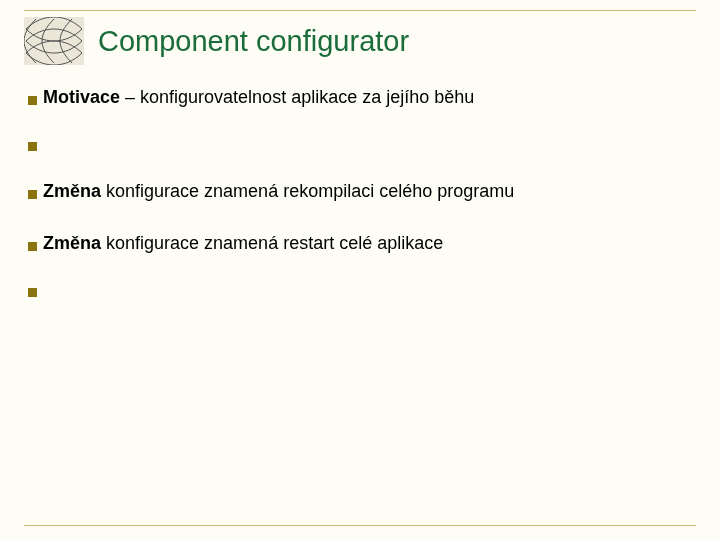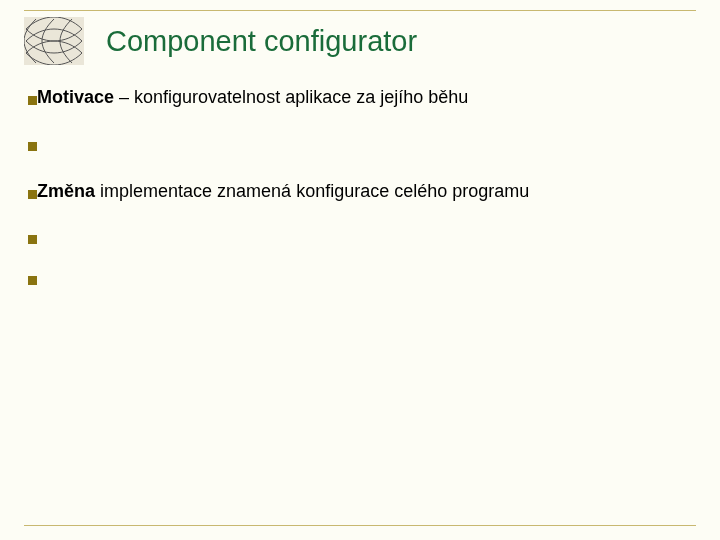--- a/index.html
+++ b/index.html
@@ -19,40 +19,40 @@
     position: relative;
     padding: 8px 24px 20px 24px;
   }
   .top-rule {
     border-top: 1px solid #c8b870;
     margin: 2px 0 0 0;
   }
   .header-row {
     display: flex;
     align-items: center;
-    gap: 22px;
+    gap: 14px;
     padding: 6px 0 4px 0;
   }
   .logo {
     width: 60px;
     height: 48px;
     flex: 0 0 auto;
   }
   .title {
     font-size: 29px;
     color: #1a6c3a;
     font-weight: 400;
   }
   .content {
     padding: 18px 4px 0 4px;
   }
   .item {
     display: flex;
     align-items: baseline;
-    gap: 0;
+    gap: 6px;
     margin: 0 0 32px 0;
     font-size: 18px;
     line-height: 1.15;
   }
   .square {
     width: 9px;
     height: 9px;
     background: #8a7410;
     flex: 0 0 auto;
     position: relative;
@@ -104,26 +104,29 @@
       </span>
     </div>
 
     <div class="item">
       <span class="square"></span>
     </div>
 
     <div class="item">
       <span class="square"></span>
       <span>
-        <span class="bold-lead">Změna</span><span class="rest"> implementace znamená konfigurace celého programu</span>
+        <span class="bold-lead">Změna</span><span class="rest"> konfigurace znamená rekompilaci celého programu</span>
       </span>
     </div>
 
     <div class="item">
       <span class="square"></span>
+      <span>
+        <span class="bold-lead">Změna</span><span class="rest"> konfigurace znamená restart celé aplikace</span>
+      </span>
     </div>
 
     <div class="item">
       <span class="square"></span>
     </div>
 
   </div>
 
   <div class="bottom-rule"></div>
 </div>

